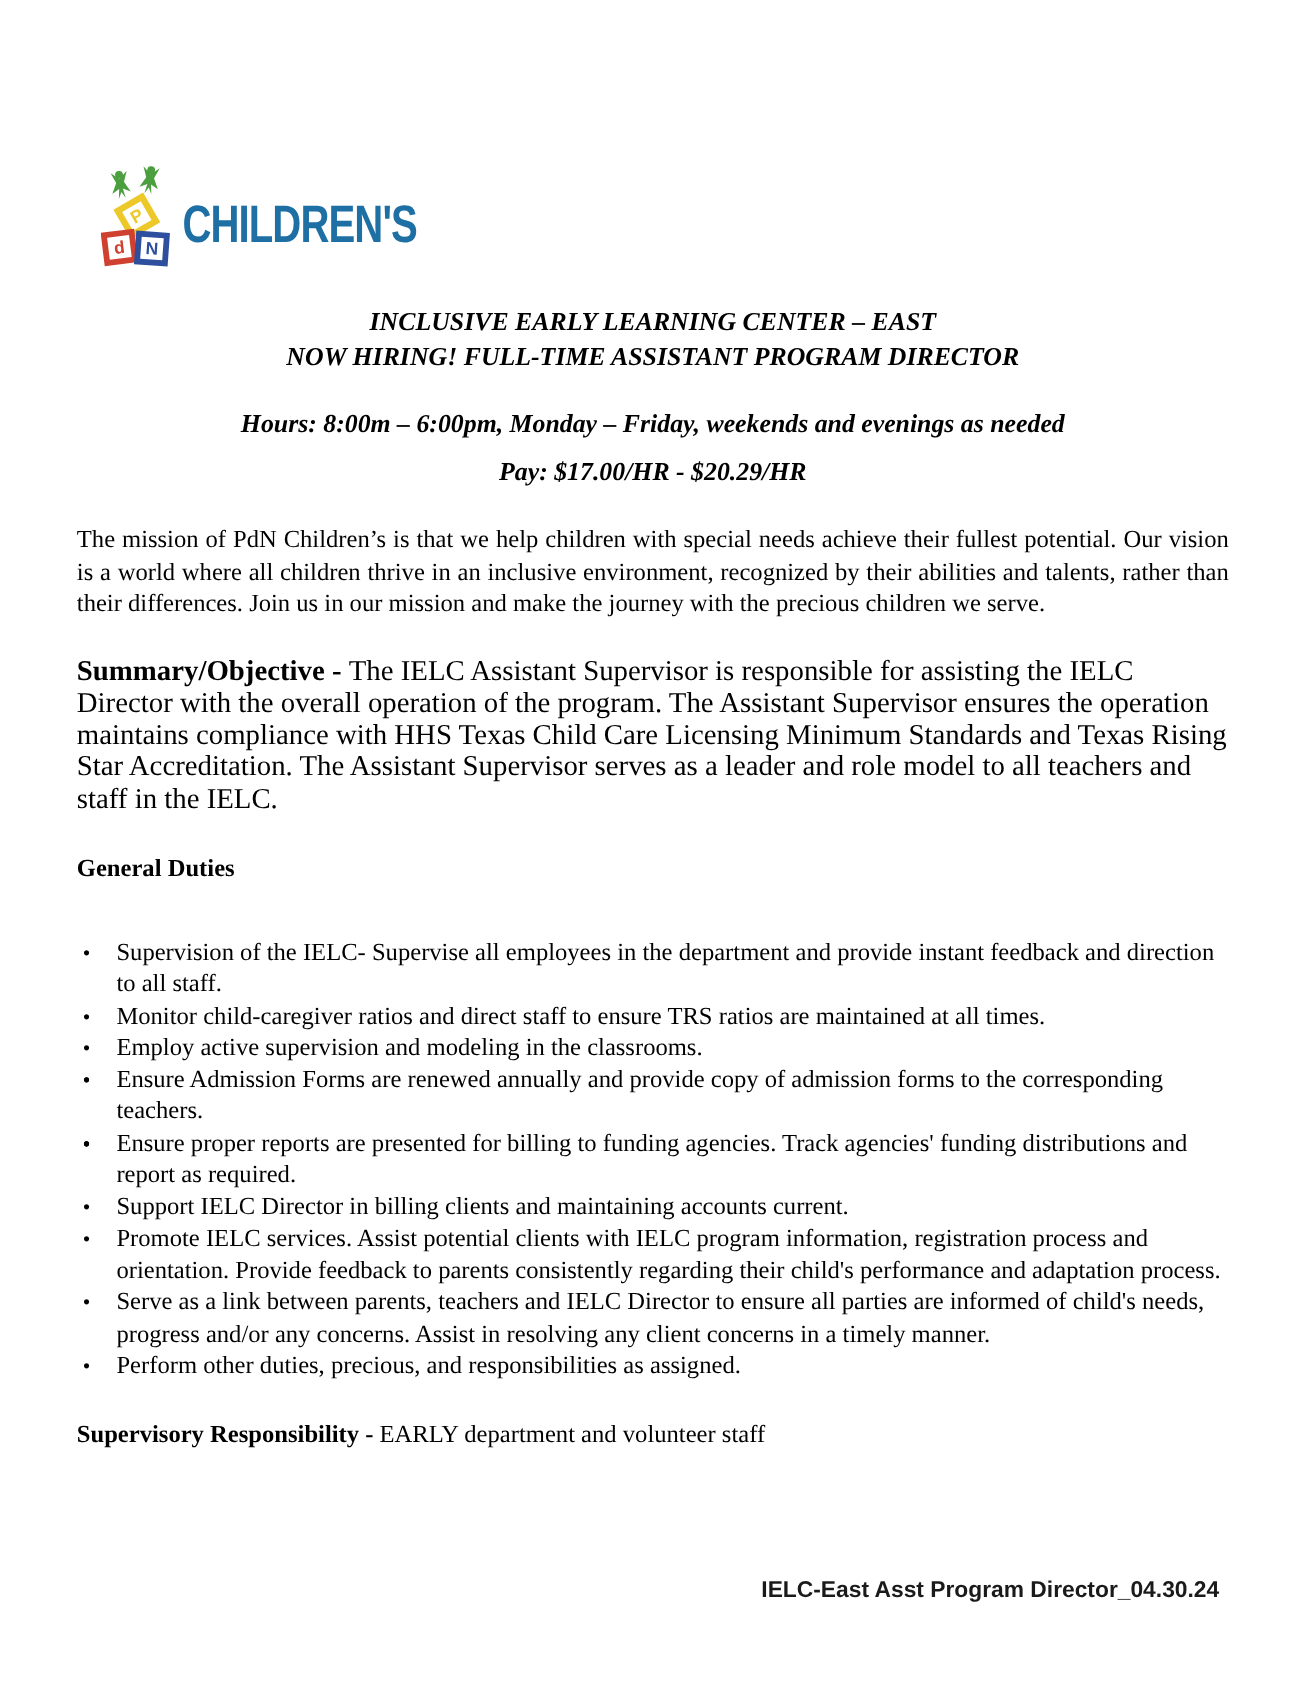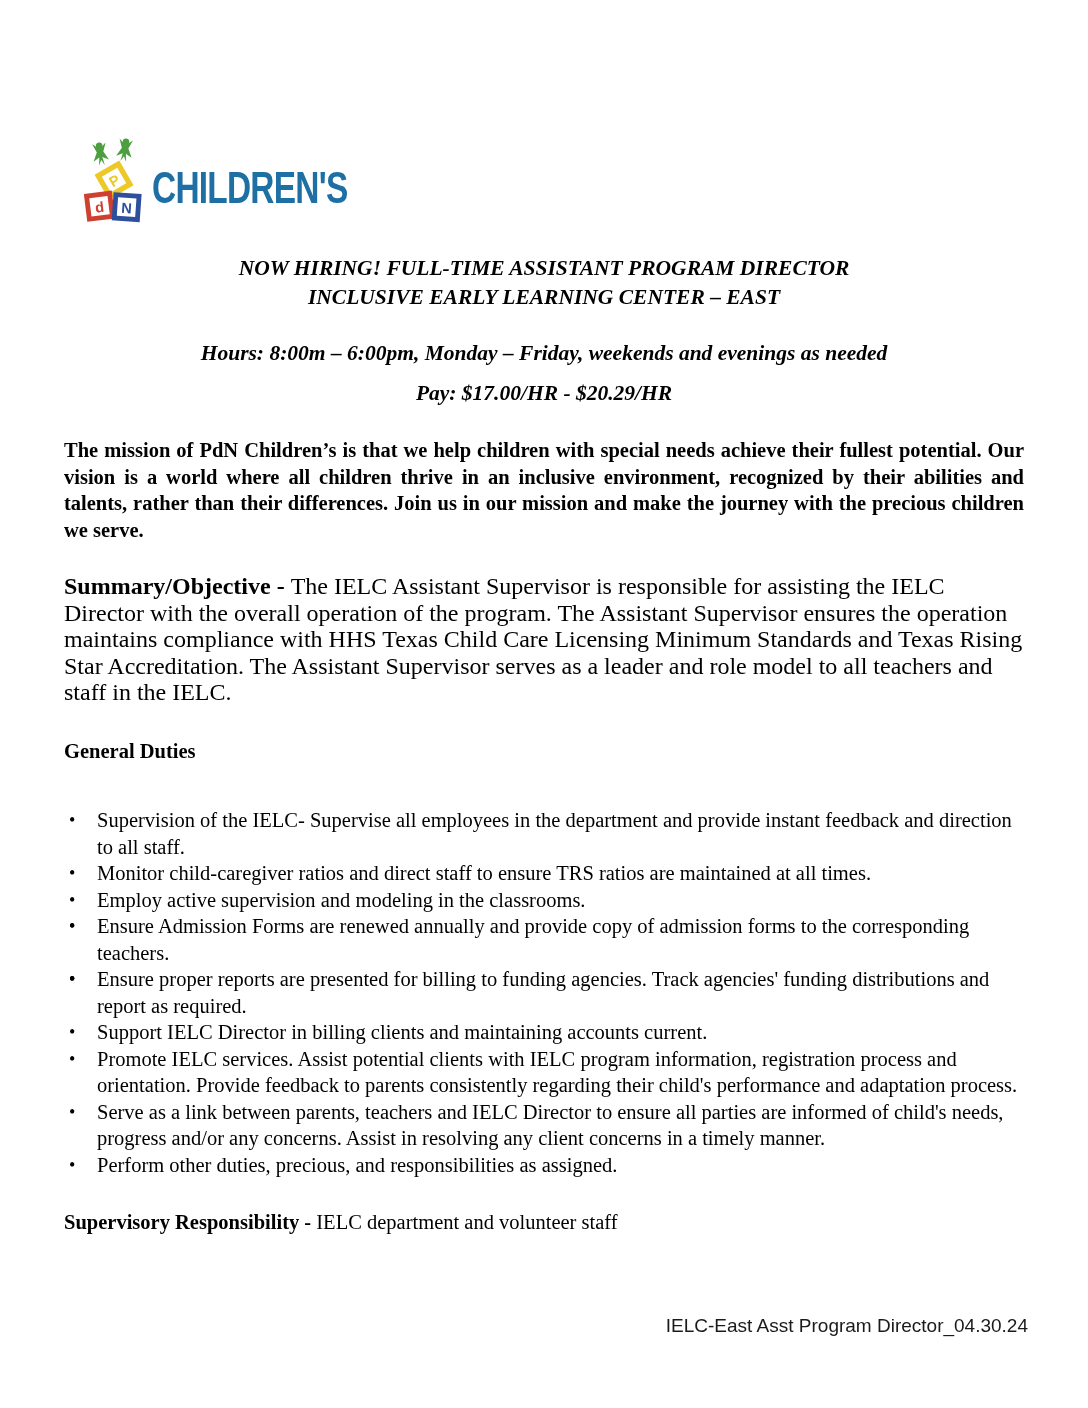--- a/index.html
+++ b/index.html
@@ -65,21 +65,21 @@
   .pay-line {
     margin: 12px;
     font-weight: bold;
     font-style: italic;
     font-size: 21.5px;
     line-height: 28px;
   }
   
   .mission {
     margin: 30px 0 12px 0;
-    font-weight: bold;
+    font-weight: normal;
     font-size: 20.5px;
     line-height: 26.5px;
     text-align: justify;
   }
   .summary {
     margin: 30px 0 0 0;
     font-size: 24px;
     line-height: 26.5px;
   }
   .lead-in {
@@ -110,25 +110,26 @@
     font-size: 18px;
   }
   .supervisory {
     margin: 31px 0 0 0;
     font-size: 20.5px;
     line-height: 26.5px;
   }
   
   .doc-footer {
     position: absolute;
-    right: 60px;
+    right: 72px;
     top: 1315px;
     font-family: "Liberation Sans", sans-serif;
     font-size: 19px;
     color: #1a1a1a;
+    font-weight: bold;
   }
 </style>
 </head>
 <body>
 
 <div class="page">
 
   <div class="logo-row">
     <div class="logo">
       <svg width="62" height="86" viewBox="0 0 64 88" aria-hidden="true">
@@ -157,22 +158,22 @@
         <g transform="translate(44,71) rotate(4)">
           <rect x="-12" y="-12" width="24" height="24" fill="#ffffff" stroke="#2d4f9e" stroke-width="5"></rect>
           <text x="0" y="1" fill="#2d4f9e" font-family="Liberation Sans, sans-serif" font-size="15" font-weight="bold" text-anchor="middle" dominant-baseline="central">N</text>
         </g>
       </svg>
       <span class="brand">CHILDREN'S</span>
     </div>
   </div>
 
   <section class="title-block">
+    <p class="title-line">INCLUSIVE EARLY LEARNING CENTER – EAST</p>
     <p class="title-line">NOW HIRING! FULL-TIME ASSISTANT PROGRAM DIRECTOR</p>
-    <p class="title-line">INCLUSIVE EARLY LEARNING CENTER – EAST</p>
     <p class="hours-line">Hours: 8:00m – 6:00pm, Monday – Friday, weekends and evenings as needed</p>
     <p class="pay-line">Pay: $17.00/HR - $20.29/HR</p>
   </section>
 
   <p class="mission">The mission of PdN Children’s is that we help children with special needs achieve their fullest potential. Our vision is a world where all children thrive in an inclusive environment, recognized by their abilities and talents, rather than their differences. Join us in our mission and make the journey with the precious children we serve.</p>
 
   <p class="summary"><span class="lead-in">Summary/Objective - </span><span>The IELC Assistant Supervisor is responsible for assisting the IELC Director with the overall operation of the program.  The Assistant Supervisor ensures the operation maintains compliance with HHS Texas Child Care Licensing Minimum Standards and Texas Rising Star Accreditation. The Assistant Supervisor serves as a leader and role model to all teachers and staff in the IELC.</span></p>
 
   <p class="duties-heading">General Duties</p>
 
@@ -184,17 +185,17 @@
     <li><span class="bullet">•</span><span>Ensure Admission Forms are renewed annually and provide copy of admission forms to the corresponding teachers.</span></li>
     <li><span class="bullet">•</span></li>
     <li><span class="bullet">•</span></li>
     <li><span class="bullet">•</span><span>Ensure proper reports are presented for billing to funding agencies. Track agencies' funding distributions and report as required.</span></li>
     <li><span class="bullet">•</span><span>Support IELC Director in billing clients and maintaining accounts current.</span></li>
     <li><span class="bullet">•</span><span>Promote IELC services. Assist potential clients with IELC program information, registration process and orientation. Provide feedback to parents consistently regarding their child's performance and adaptation process.</span></li>
     <li><span class="bullet">•</span><span>Serve as a link between parents, teachers and IELC Director to ensure all parties are informed of child's needs, progress and/or any concerns. Assist in resolving any client concerns in a timely manner.</span></li>
     <li><span class="bullet">•</span><span>Perform other duties, precious, and responsibilities as assigned.</span></li>
   </ul>
 
-  <p class="supervisory"><span class="lead-in">Supervisory Responsibility - </span><span>IELC department and volunteer staff</span></p>
+  <p class="supervisory"><span class="lead-in">Supervisory Responsibility - </span><span>EARLY department and volunteer staff</span></p>
 
   <div class="doc-footer">IELC-East Asst Program Director_04.30.24</div>
 
 </div>
 
 </body></html>

